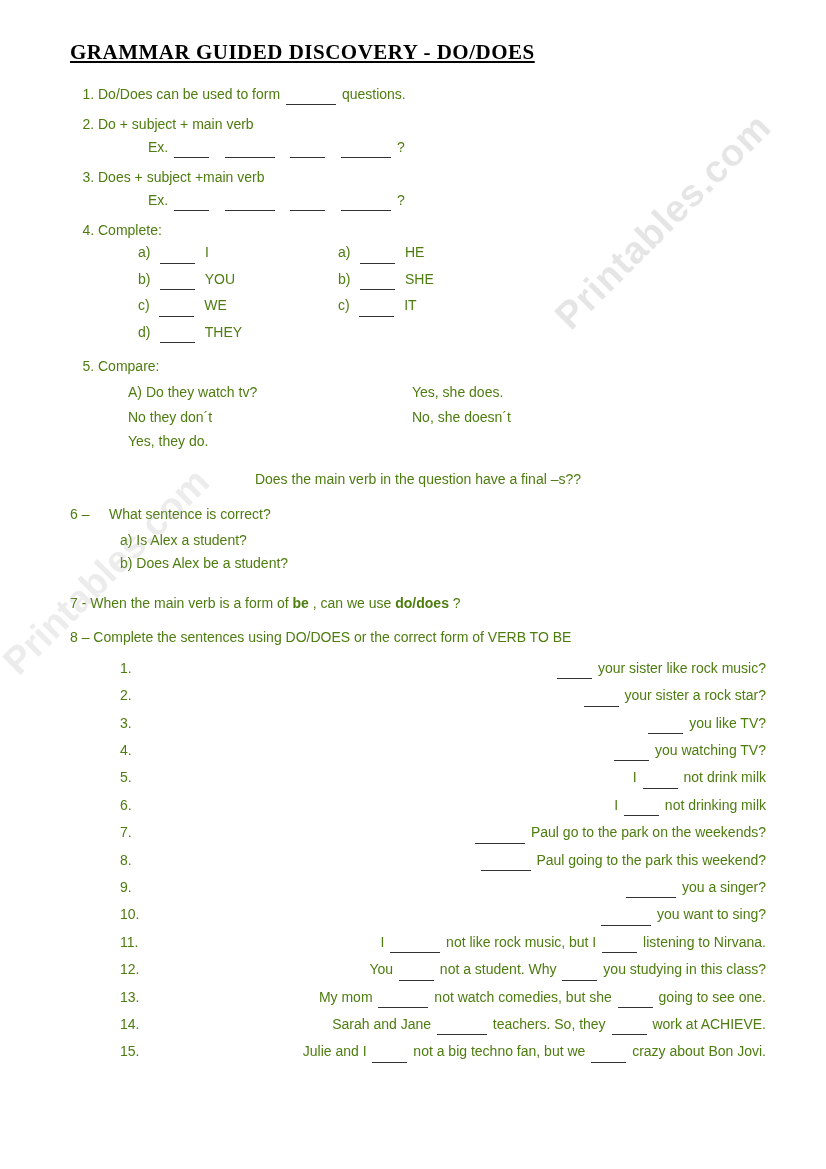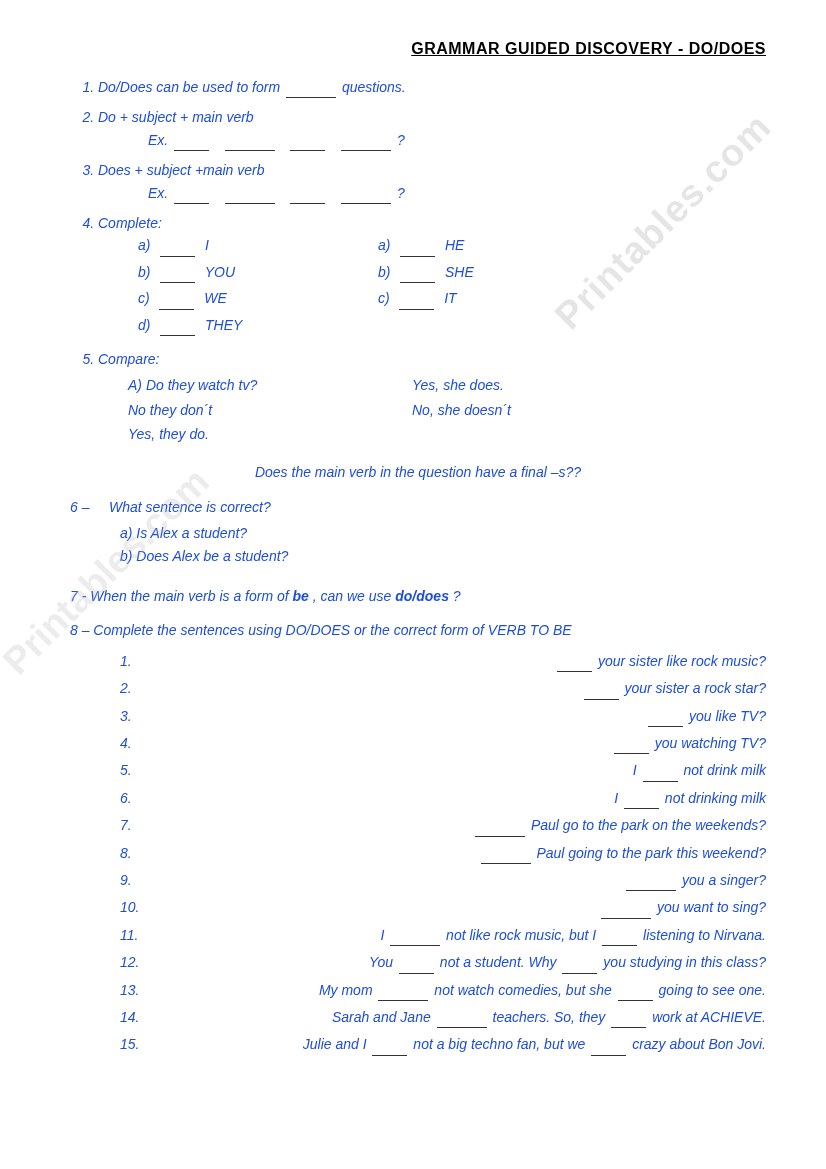--- a/index.html
+++ b/index.html
@@ -41,33 +41,33 @@
       top: 550px;
       font-size: 38px;
       color: rgba(180, 180, 180, 0.25);
       transform: rotate(-45deg);
       pointer-events: none;
       font-weight: bold;
       white-space: nowrap;
     }
 
     h1 {
-      text-align: right;
-      font-size: 16px;
+      text-align: left;
+      font-size: 21px;
       font-weight: bold;
       text-decoration: underline;
       margin-bottom: 18px;
       letter-spacing: 0.5px;
+      font-family: Liberation Serif, serif;
     }
 
     .content {
       font-size: 14px;
       line-height: 1.6;
-      color: #1d4ed8;
-      font-style: italic;
+      color: #4d7c0f;
     }
 
     ol.main-list {
       padding-left: 28px;
     }
 
     ol.main-list > li {
       margin-bottom: 8px;
     }
 
@@ -92,21 +92,21 @@
       margin-left: 50px;
     }
 
     .ex-line {
       margin-left: 50px;
       margin-bottom: 4px;
     }
 
     .complete-grid {
       display: flex;
-      gap: 120px;
+      gap: 80px;
       margin-left: 40px;
     }
 
     .complete-col {
       min-width: 120px;
     }
 
     .complete-col div {
       margin-bottom: 4px;
     }

